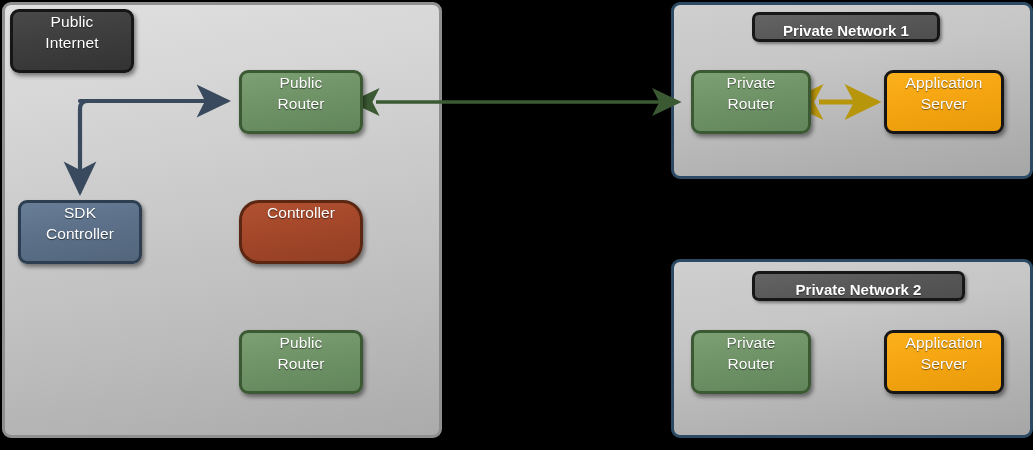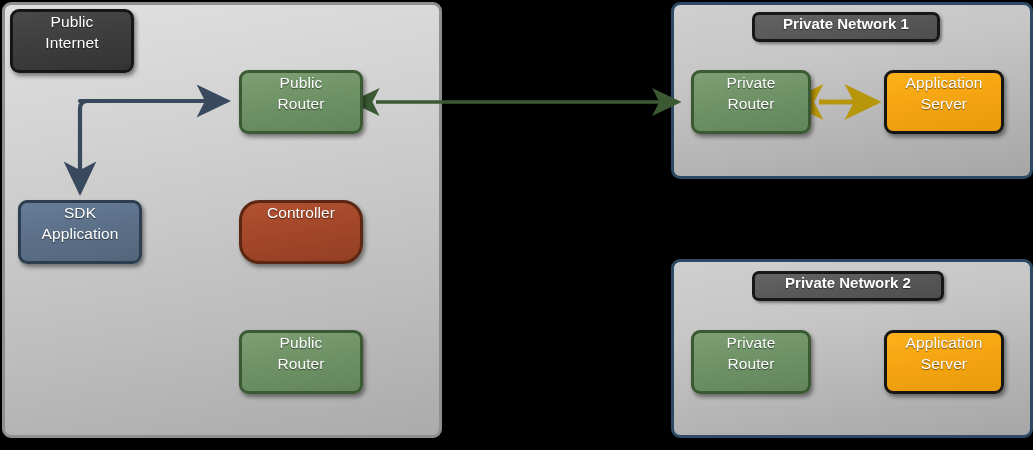--- a/index.html
+++ b/index.html
@@ -95,21 +95,21 @@
   .net-badge {
     position: absolute;
     box-sizing: border-box;
     border-radius: 7px;
     background: linear-gradient(170deg, #646464 0%, #595959 45%, #4e4e4e 100%);
     border: 3px solid #171717;
     color: #ffffff;
     font-weight: bold;
     font-size: 15px;
     display: flex;
-    align-items: flex-start;
+    align-items: flex-end;
     justify-content: center;
     text-shadow: 0 1px 1px rgba(0,0,0,0.55);
     box-shadow: 2px 2px 3px rgba(0,0,0,0.40);
     z-index: 6;
   }
 
   
   #wires {
     position: absolute;
     left: 0; top: 0;
@@ -162,21 +162,21 @@
 Internet</span>
   </div>
 
   <div class="node n-green" style="left:239px; top:70px;  width:124px; height:64px;">
     <span>Public
 Router</span>
   </div>
 
   <div class="node n-slate" style="left:18px;  top:200px; width:124px; height:64px;">
     <span>SDK
-Application</span>
+Controller</span>
   </div>
 
   <div class="node n-rust" style="left:239px; top:200px; width:124px; height:64px;border-radius:20px;">
     <span>Controller</span>
   </div>
 
   <div class="node n-green" style="left:239px; top:330px; width:124px; height:64px;">
     <span>Public
 Router</span>
   </div>
@@ -188,21 +188,21 @@
   <div class="node n-green" style="left:691px; top:70px; width:120px; height:64px;">
     <span>Private
 Router</span>
   </div>
 
   <div class="node n-amber" style="left:884px; top:70px; width:120px; height:64px;">
     <span>Application
 Server</span>
   </div>
 
-  <div class="net-badge" style="left:752px; top:271px; width:192px; height:30px;">
+  <div class="net-badge" style="left:752px; top:271px; width:213px; height:30px;">
     <span>Private Network 2</span>
   </div>
 
   <div class="node n-green" style="left:691px; top:330px; width:120px; height:64px;">
     <span>Private
 Router</span>
   </div>
 
   <div class="node n-amber" style="left:884px; top:330px; width:120px; height:64px;">
     <span>Application

